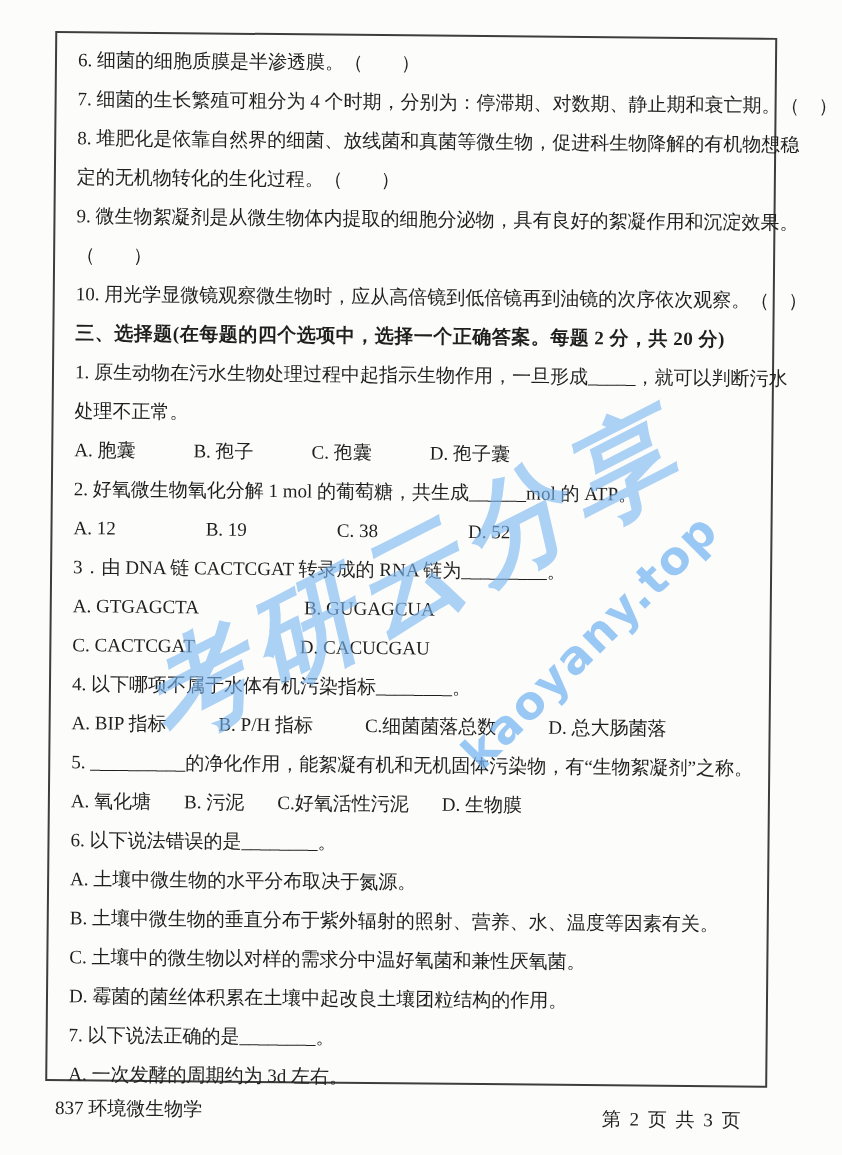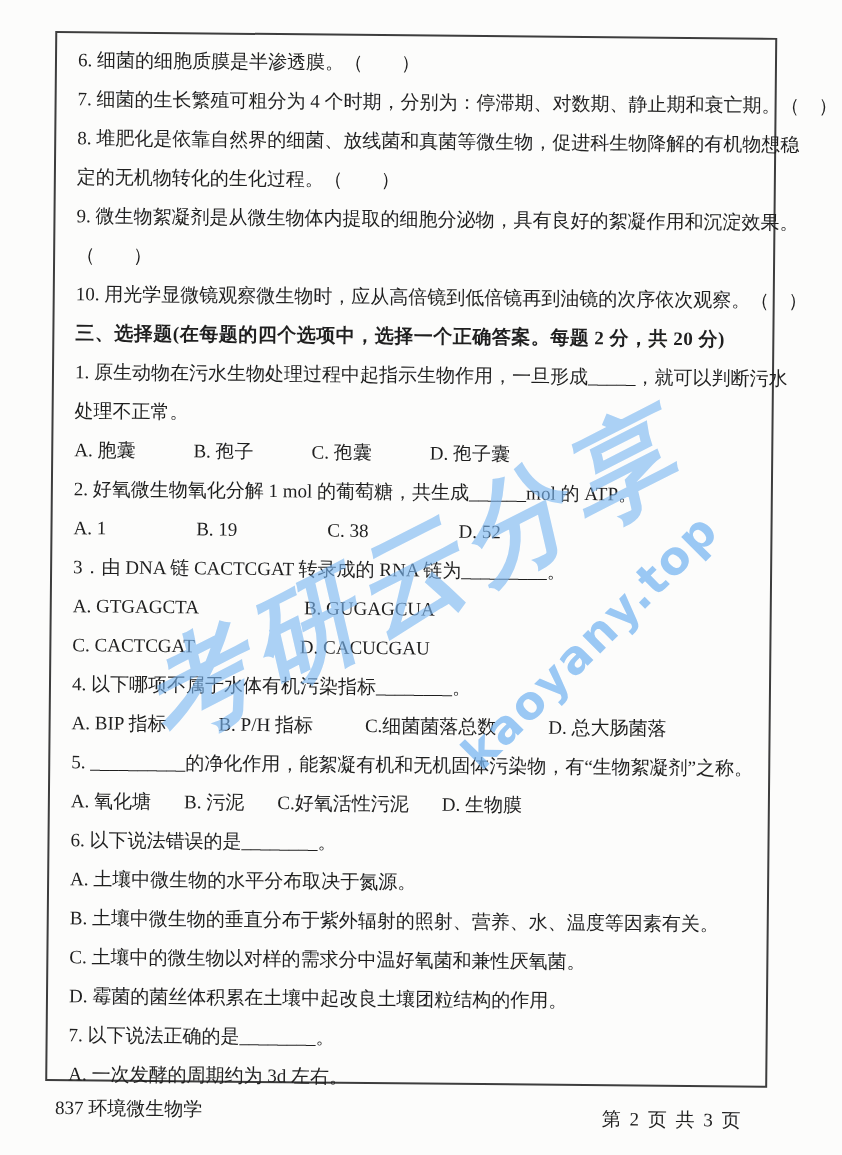--- a/index.html
+++ b/index.html
@@ -124,21 +124,21 @@
           <div class="line opt-row" style="column-gap: 58px;">
             <span class="opt">A. 胞囊</span>
             <span class="opt">B. 孢子</span>
             <span class="opt">C. 孢囊</span>
             <span class="opt">D. 孢子囊</span>
           </div>
         </div>
         <div>
           <p class="line">2. 好氧微生物氧化分解 1 mol 的葡萄糖，共生成______mol 的 ATP。</p>
           <div class="line opt-row" style="column-gap: 90px;">
-            <span class="opt">A. 1</span>
+            <span class="opt">A. 12</span>
             <span class="opt">B. 19</span>
             <span class="opt">C. 38</span>
             <span class="opt">D. 52</span>
           </div>
         </div>
         <div>
           <p class="line">3．由 DNA 链 CACTCGAT 转录成的 RNA 链为_________。</p>
           <div class="line opt-row" style="column-gap: 105px;">
             <span class="opt">A. GTGAGCTA</span>
             <span class="opt">B. GUGAGCUA</span>

